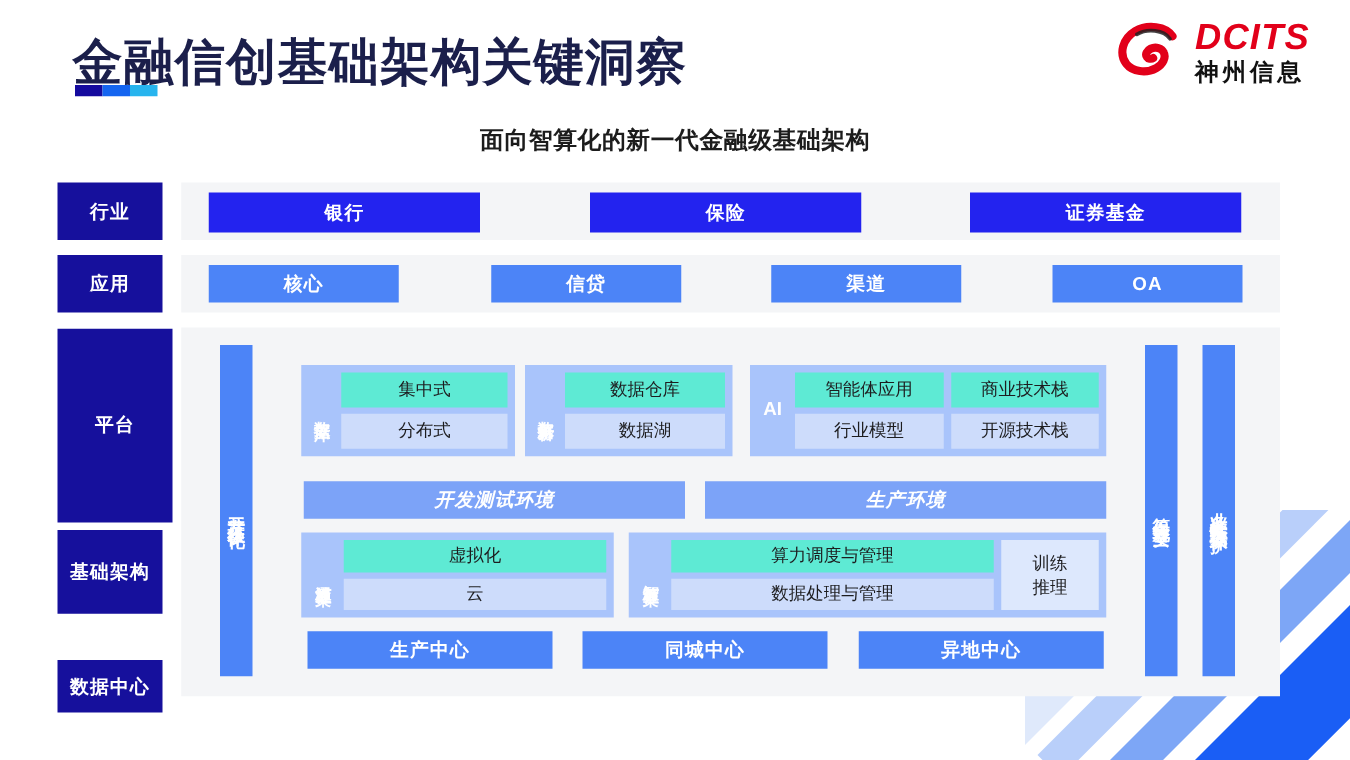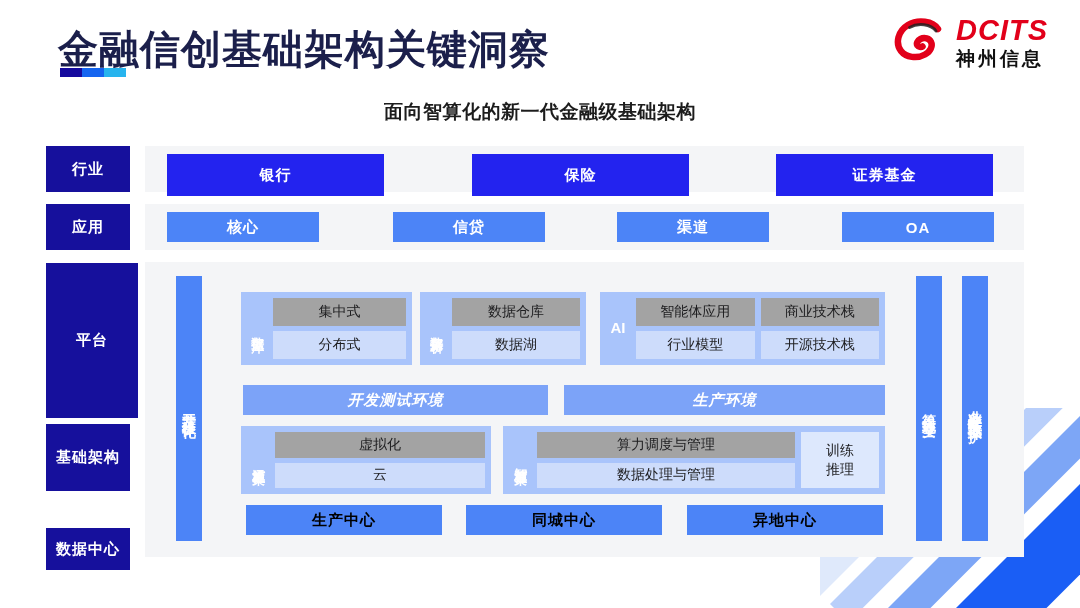--- a/index.html
+++ b/index.html
@@ -60,21 +60,21 @@
   .band-industry { left:145px; top:146px; width:879px; height:46px; }
   .band-app      { left:145px; top:204px; width:879px; height:46px; }
   .band-main     { left:145px; top:262px; width:879px; height:295px; }
 
   .pill {
     position:absolute; display:flex; align-items:center; justify-content:center;
     color:#fff; font-weight:700; white-space:nowrap;
   }
 
   
-  .ind-pill { top:154px; height:42px; background:#2323ef; font-size:15px; letter-spacing:1px; }
+  .ind-pill { top:154px; height:32px; background:#2323ef; font-size:15px; letter-spacing:1px; }
   .ind0 { left:167px; width:217px; }
   .ind1 { left:472px; width:217px; }
   .ind2 { left:776px; width:217px; }
 
   
   .app-pill { top:212px; height:30px; background:#4c84f7; font-size:15px; letter-spacing:1px; }
   .app0 { left:167px; width:152px; }
   .app1 { left:393px; width:152px; }
   .app2 { left:617px; width:152px; }
   .app3 { left:842px; width:152px; }
@@ -95,21 +95,21 @@
   .card-label {
     color:#fff; font-weight:700; font-size:13px; letter-spacing:1px; line-height:1.1;
     display:flex; align-items:center; justify-content:center; text-align:center;
     writing-mode: vertical-rl; text-orientation: upright;
     flex:0 0 auto; width:20px;
   }
   .card-label.wide { width:22px; }
   .card-body { flex:1 1 auto; display:flex; flex-direction:column; gap:5px; }
   .card-row { display:flex; gap:6px; flex:1 1 0; }
   .chip {
-    flex:1 1 0; background:#a3a3a3; color:#1d1d1f; font-size:14px;
+    flex:1 1 0; background:#5eead4; color:#1d1d1f; font-size:14px;
     display:flex; align-items:center; justify-content:center; text-align:center;
     white-space:nowrap;
   }
   .chip.dark { background:#cddcfb; }
 
   .c-db   { left:241px; top:292px; width:171px; height:73px; }
   .c-an   { left:420px; top:292px; width:166px; height:73px; }
   .c-ai   { left:600px; top:292px; width:285px; height:73px; }
   .c-ai .card-label { font-size:15px; letter-spacing:0; width:24px; writing-mode: horizontal-tb; }
 
@@ -124,21 +124,21 @@
 
   
   .c-gen  { left:241px; top:426px; width:250px; height:68px; }
   .c_ai2  { left:503px; top:426px; width:382px; height:68px; }
   .c_ai2 .train {
     flex:0 0 78px; background:#dde8fd; color:#1d1d1f; font-size:14px; line-height:1.35;
     display:flex; align-items:center; justify-content:center; text-align:center;
   }
 
   
-  .dc-pill { position:absolute; top:505px; height:30px; background:#4c84f7; color:#000000;
+  .dc-pill { position:absolute; top:505px; height:30px; background:#4c84f7; color:#ffffff;
              font-weight:700; font-size:15px; letter-spacing:1px;
              display:flex; align-items:center; justify-content:center; }
   .dc0 { left:246px; width:196px; }
   .dc1 { left:466px; width:196px; }
   .dc2 { left:687px; width:196px; }
 </style>
 </head>
 <body>
 
 <div id="root">

